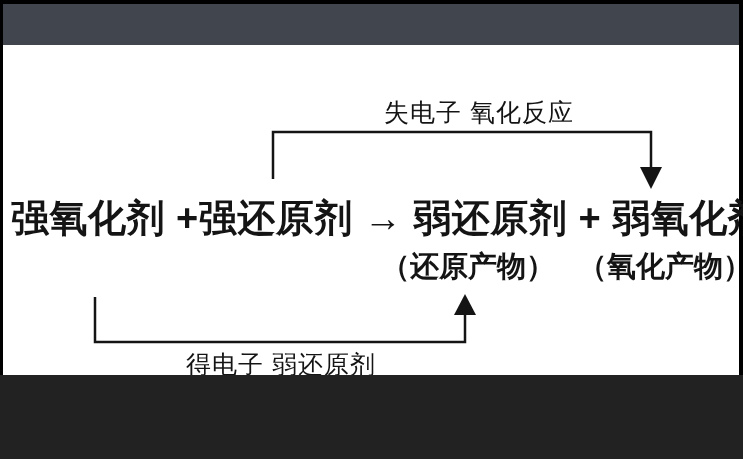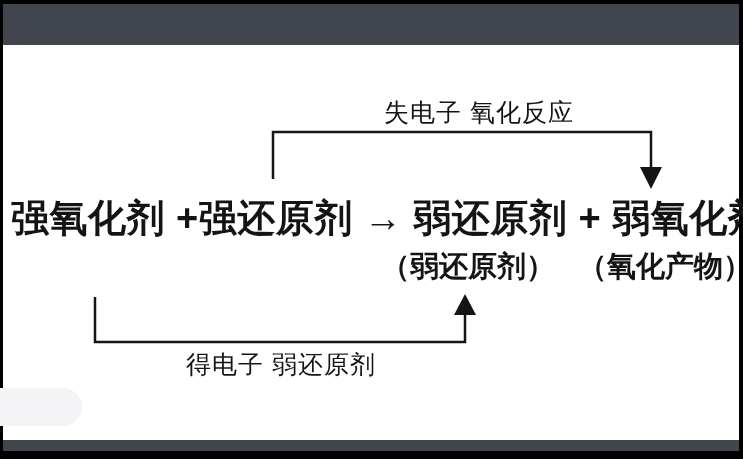--- a/index.html
+++ b/index.html
@@ -3,21 +3,21 @@
 <meta charset="utf-8">
 <style>
   * { margin: 0; padding: 0; box-sizing: border-box; }
   html, body { background: #222; }
   body {
     font-family: "Liberation Sans", "DejaVu Sans", sans-serif;
     display: flex; justify-content: center; align-items: flex-start;
   }
   .stage {
     position: relative;
-    width: 743px; height: 459px;
+    width: 743px; height: 375px;
     background: #000000;
     overflow: hidden;
     flex: 0 0 auto;
   }
   .top-bar {
     position: absolute; left: 3px; right: 4px; top: 4px; height: 41px;
     background: #40454e;
   }
   .canvas {
     position: absolute; left: 3px; right: 4px; top: 45px; height: 395px;
@@ -74,19 +74,19 @@
     <g>
       <polyline points="95,297 95,342 465,342 465,314" fill="none" stroke="#141414" stroke-width="2.5"></polyline>
       <polygon points="454,315 476,315 465,294" fill="#141414"></polygon>
     </g>
   </svg>
 
   <div class="txt path-label top">失电子 氧化反应</div>
 
   <div class="txt equation">强氧化剂 +强还原剂 → 弱还原剂 + 弱氧化剂</div>
 
-  <div class="txt paren reduction">（弱还原剂）</div>
+  <div class="txt paren reduction">（还原产物）</div>
 
   <div class="txt paren oxidation">（氧化产物）</div>
 
   <div class="txt path-label bottom">得电子 弱还原剂</div>
 
 </div>
 
 </body></html>

